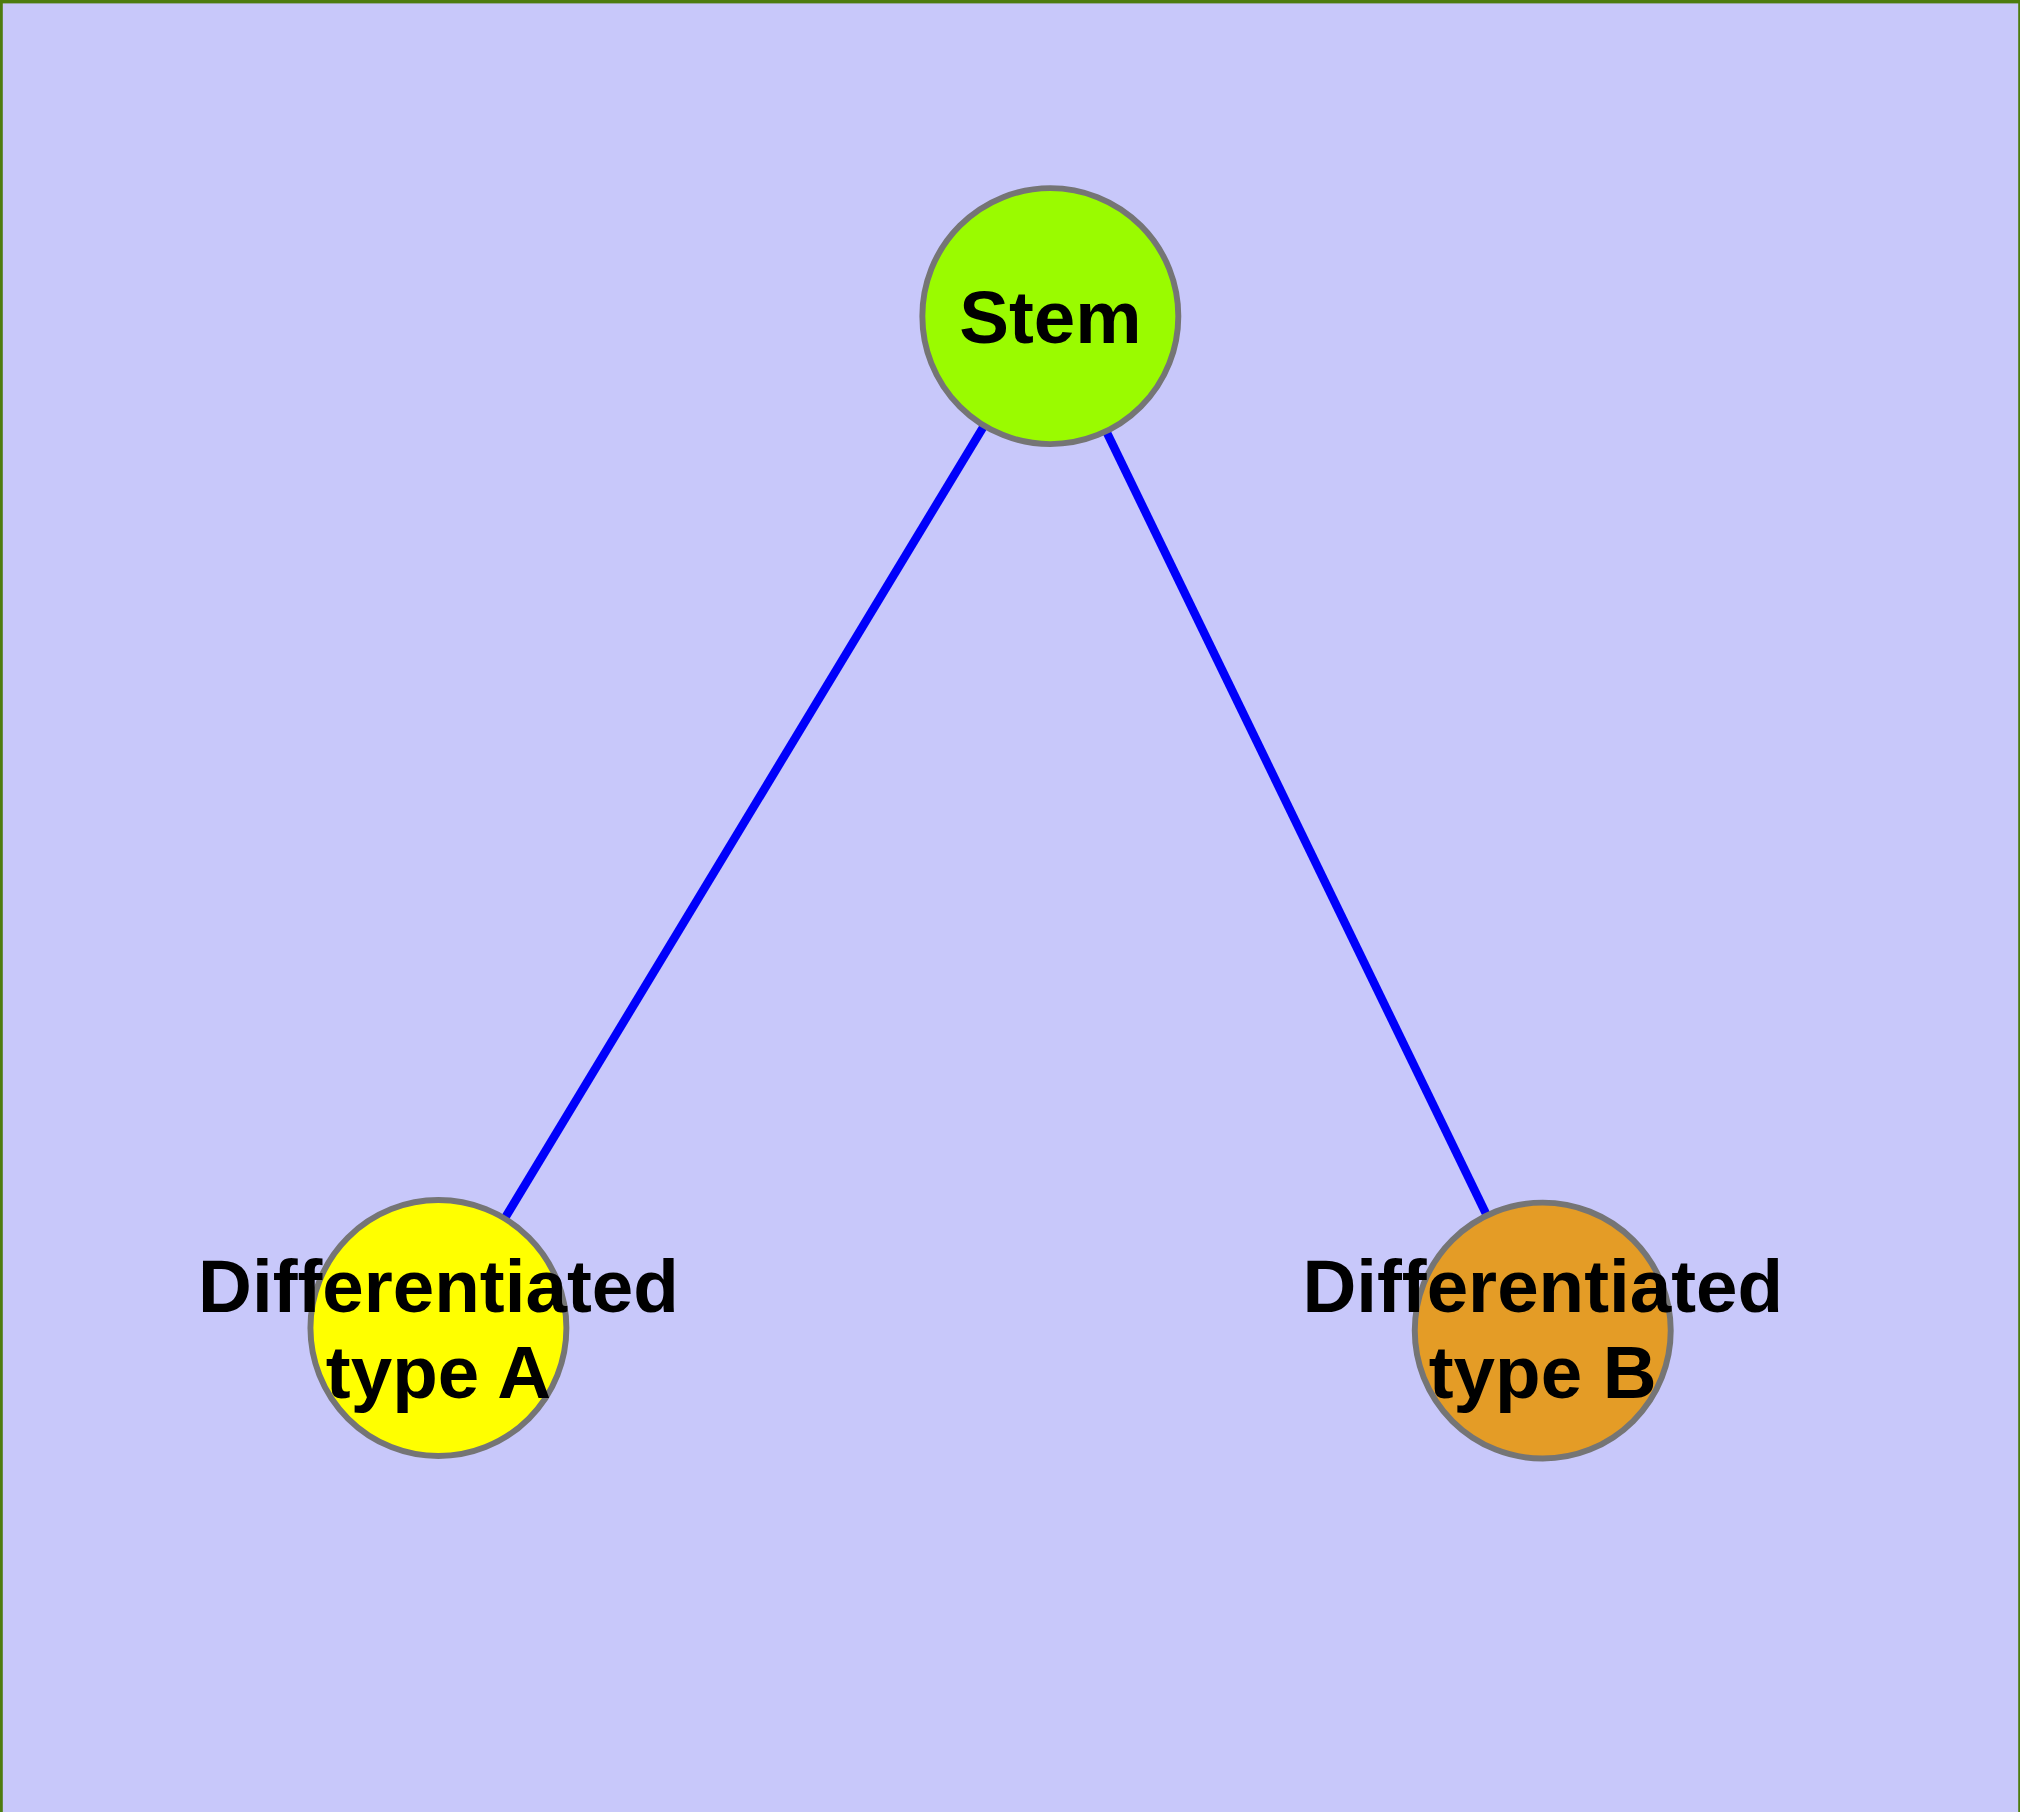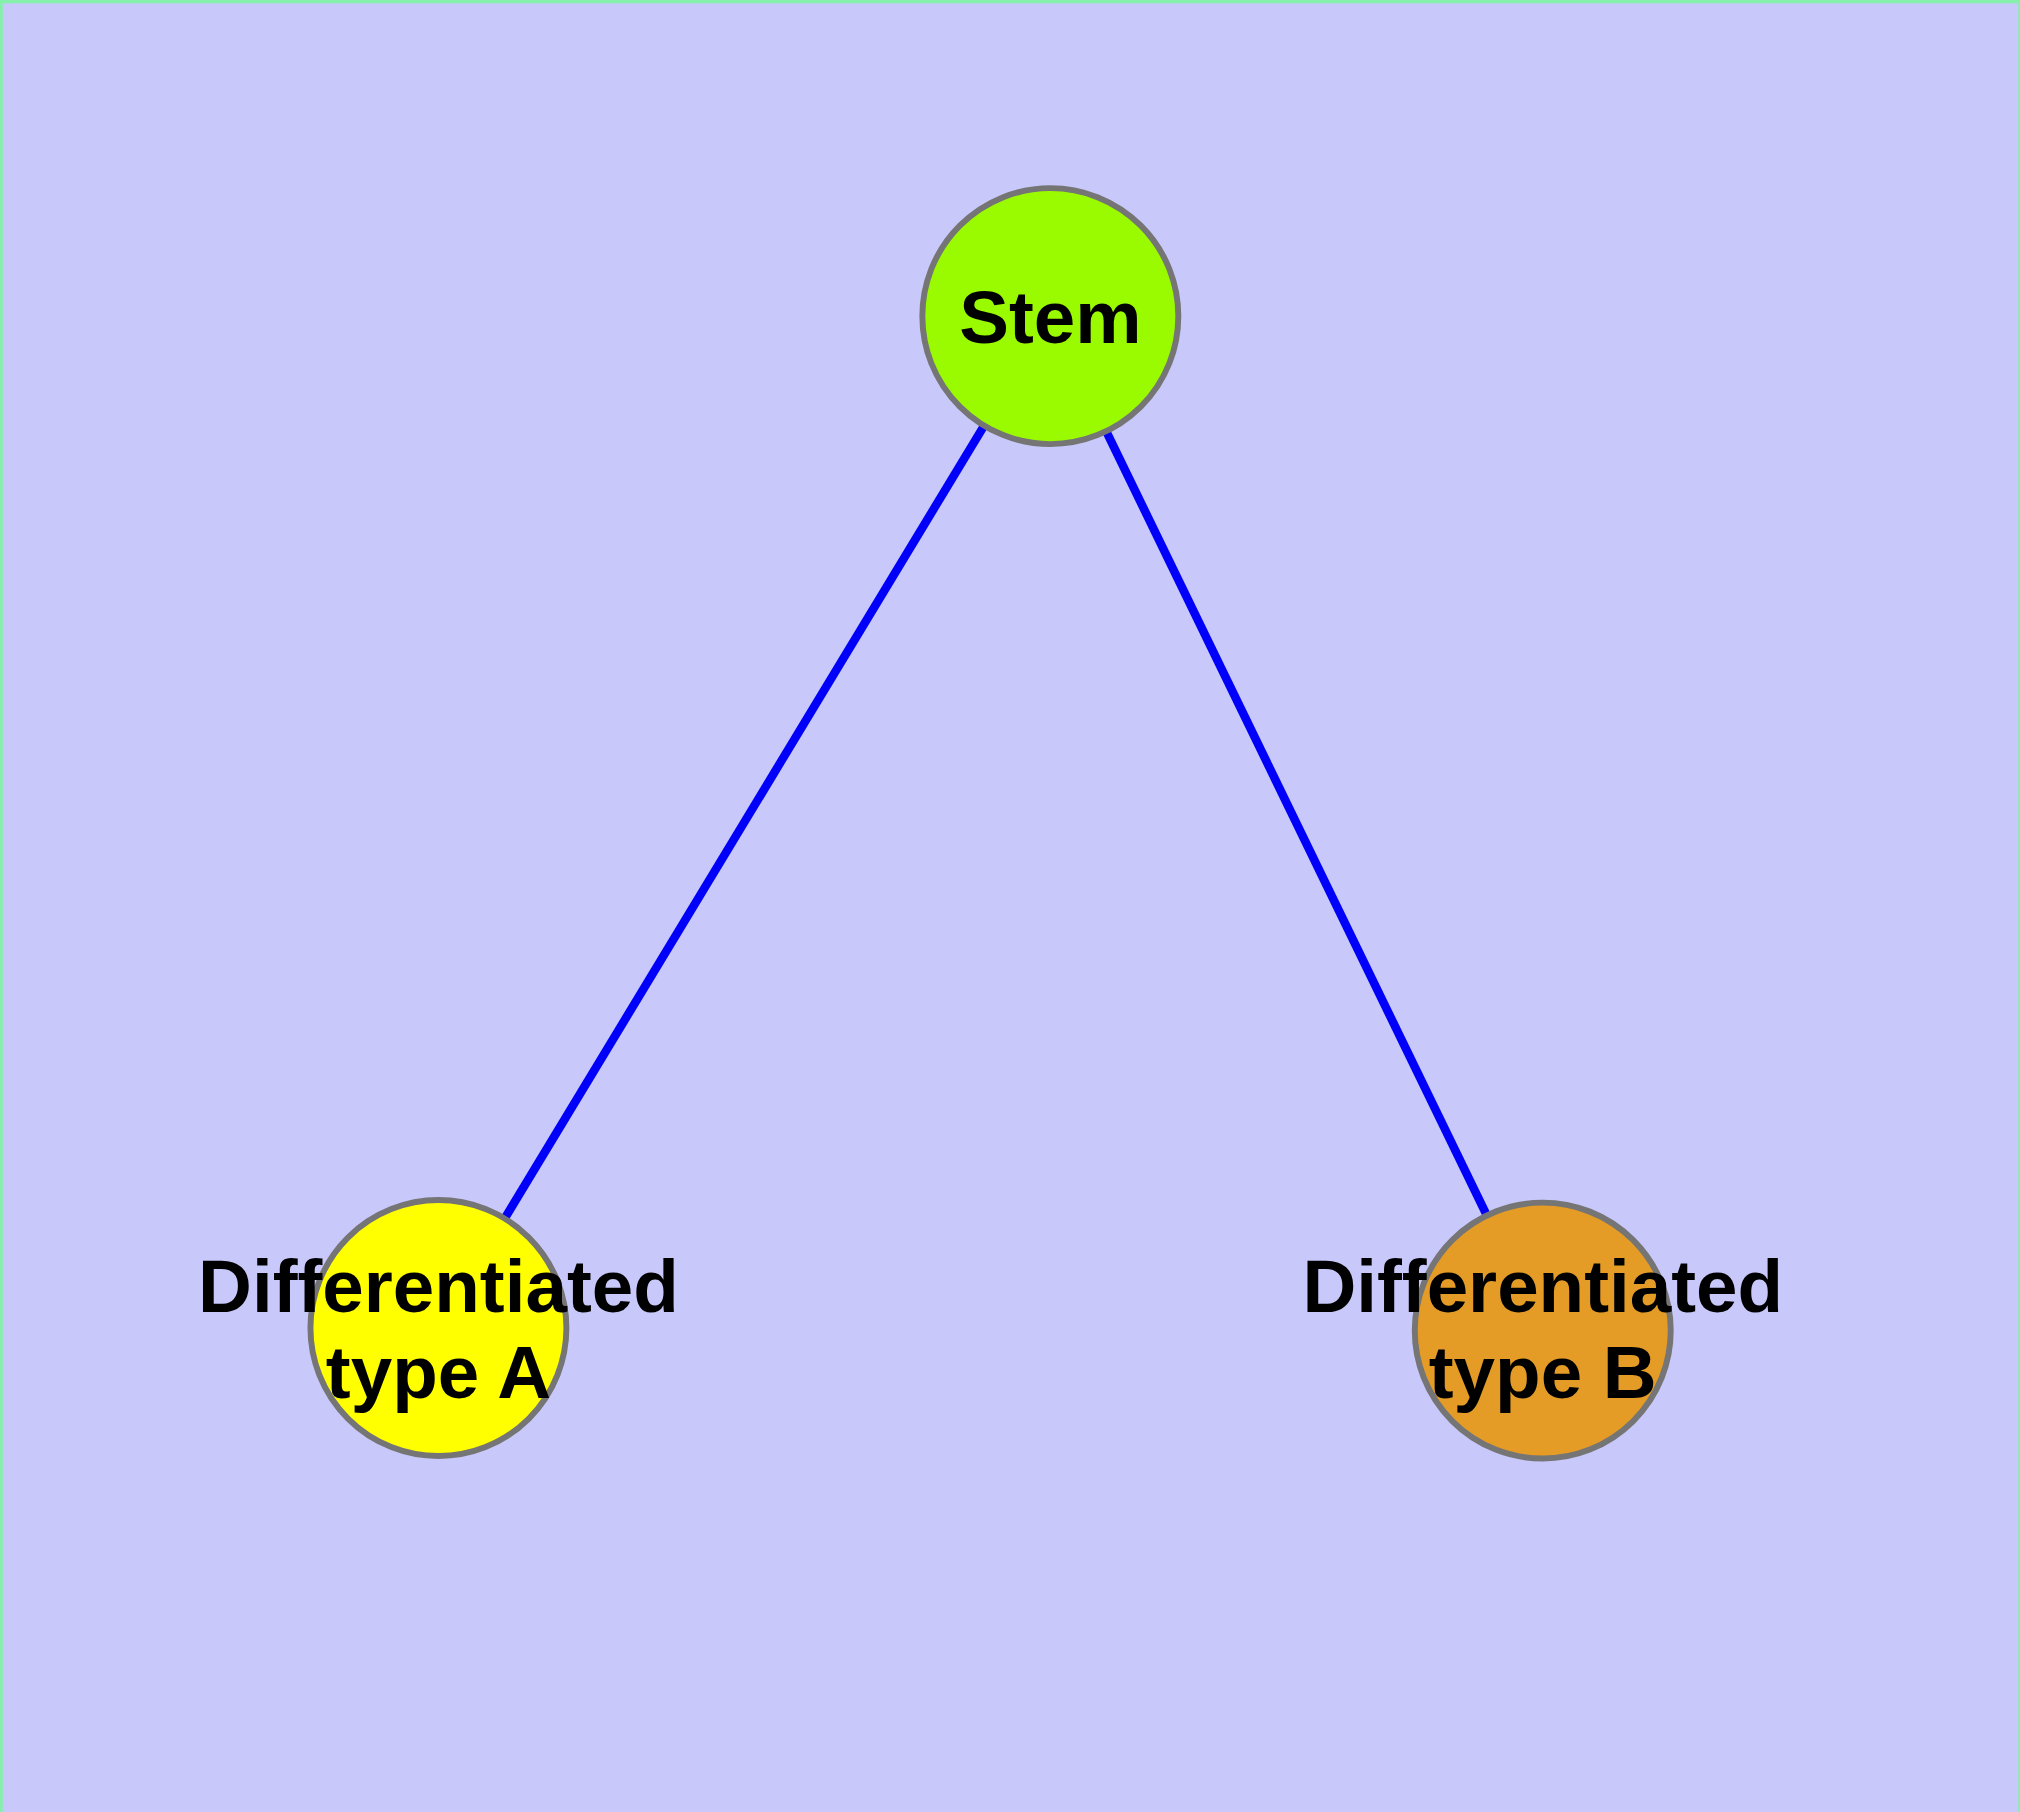--- a/index.html
+++ b/index.html
@@ -4,21 +4,21 @@
 <style>
   html, body {
     margin: 0;
     padding: 0;
     background: #FFFFFF;
   }
   .viewport {
     position: relative;
     width: 2021px;
     height: 1812px;
-    background: #86efac; 
+    background: #4d7c0f; 
     overflow: hidden;
   }
   .viewport svg {
     position: absolute;
     top: 0;
     left: 0;
     width: 2021px;
     height: 1812px;
     display: block;
   }

